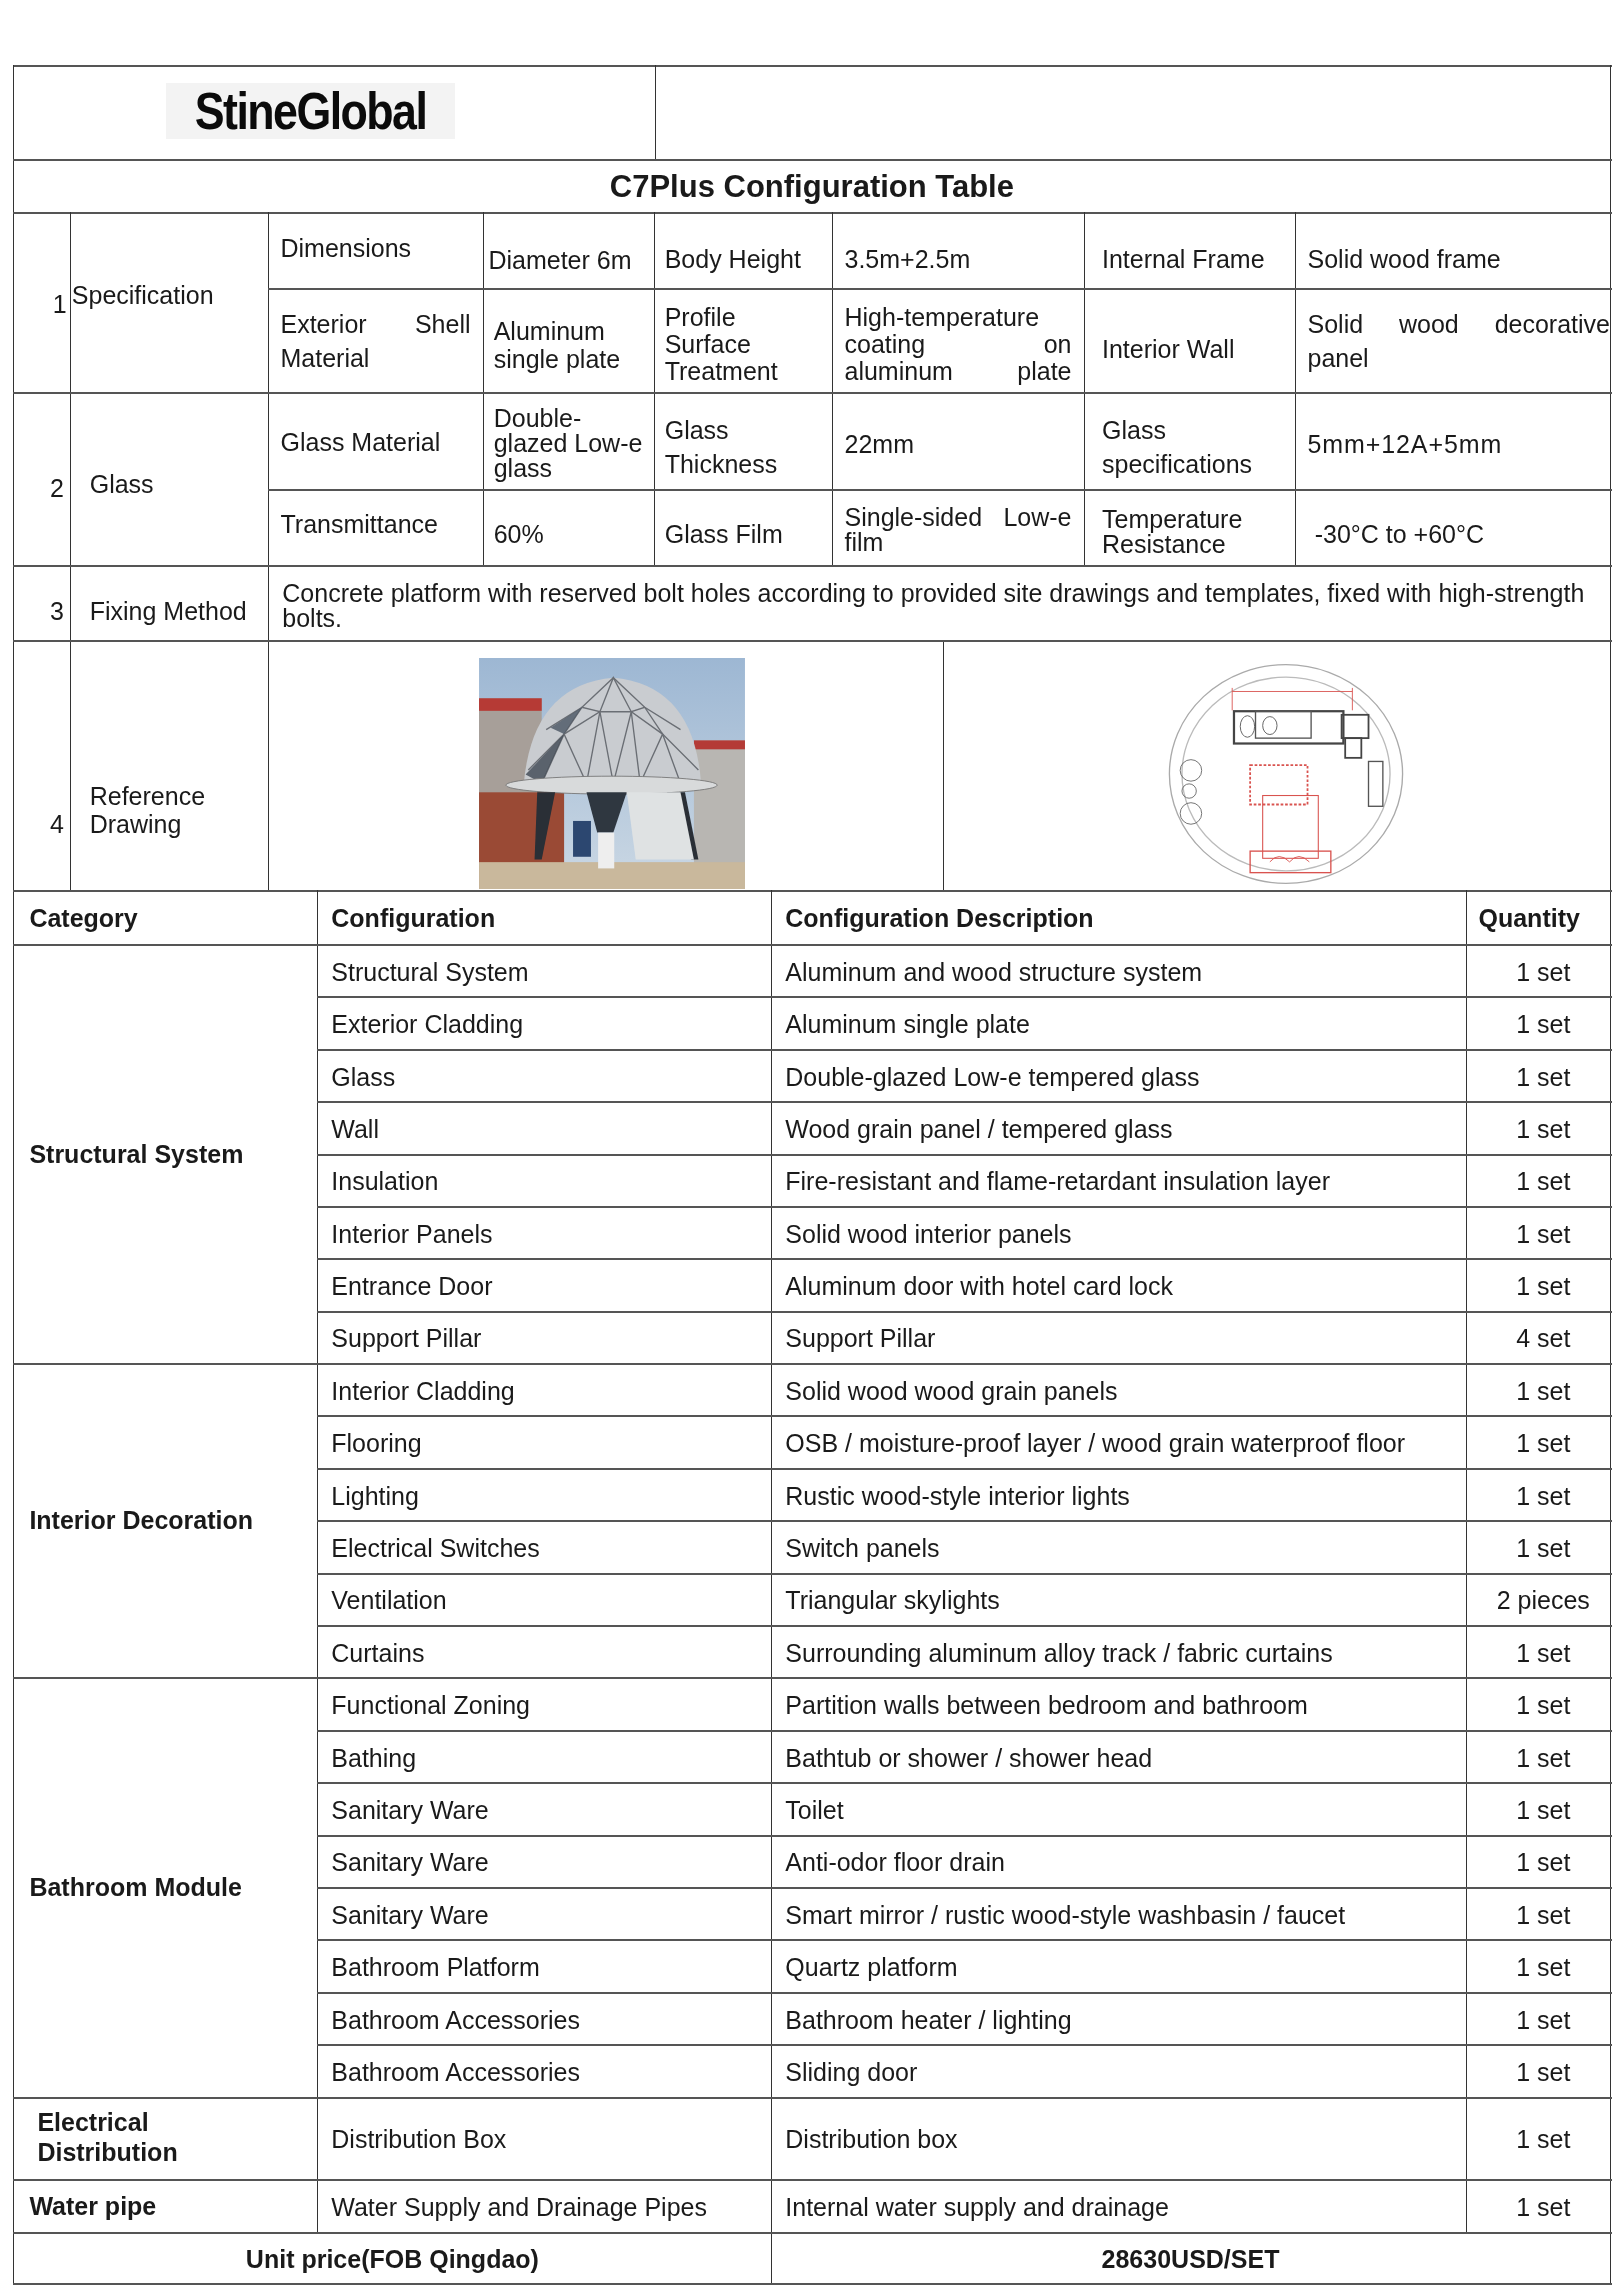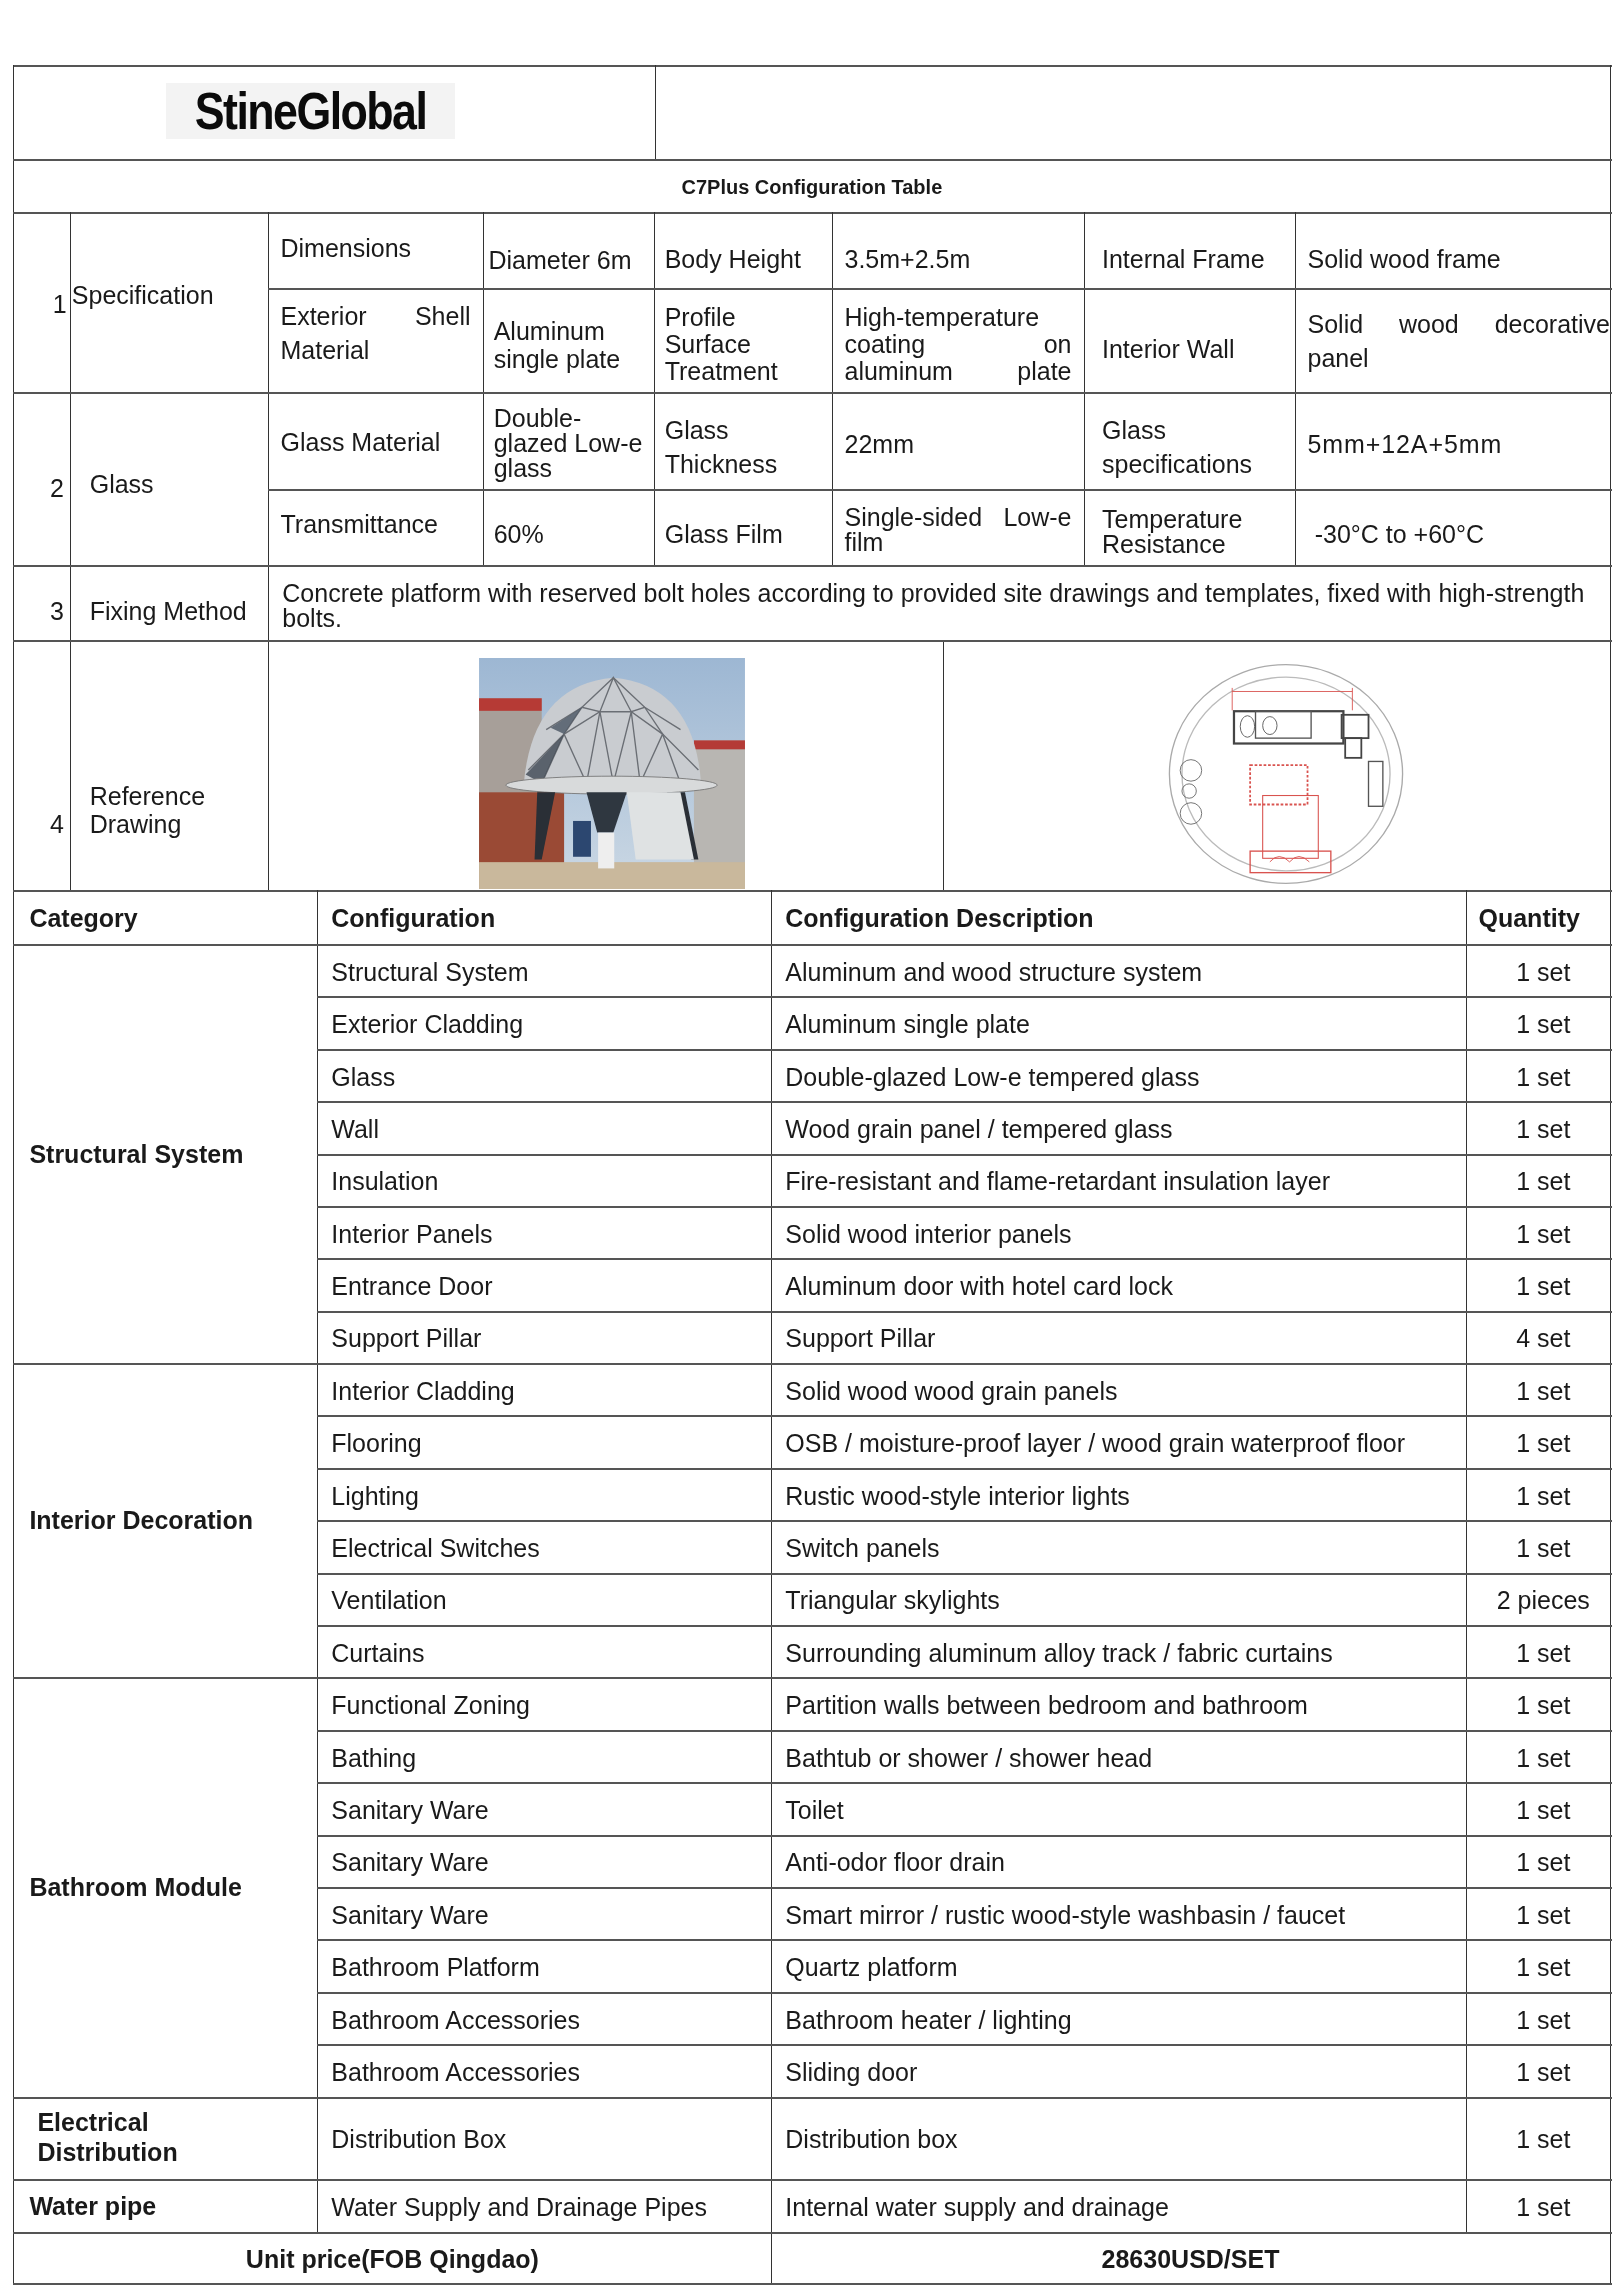--- a/index.html
+++ b/index.html
@@ -10,21 +10,21 @@
   .vl { position:absolute; width:0; border-left:1.8px solid #333; }
   .cell { position:absolute; box-sizing:border-box; display:flex; align-items:center;
           font-size:25px; line-height:28px; padding:0 12.5px; color:#1a1a1a; }
   .cell.center { justify-content:center; text-align:center; }
   .cell.just { text-align:justify; text-align-last:justify; }
   .bold { font-weight:bold; }
   .logo-box { position:absolute; left:166px; top:83px; width:289px; height:56px;
               background:#f3f3f3; display:flex; align-items:center; justify-content:center; }
   .logo-text { font-size:52px; font-weight:bold; letter-spacing:-1.8px; color:#0b0b0b;
                font-family:"Liberation Sans", sans-serif; transform:scaleX(0.86); }
-  .title { font-size:20px; font-weight:bold; }
+  .title { font-size:31px; font-weight:bold; }
   .photo { position:absolute; left:479px; top:658px; width:266px; height:231px; overflow:hidden; }
   .plan  { position:absolute; left:1164px; top:661px; width:244px; height:226px; }
 </style>
 </head>
 <body>
 
 <div class="abs" style="left:0;top:0;width:1621px;height:2293px;">
 
   <div class="hl" style="left:13.4px;top:65px;width:1599px;"></div>
   <div class="vl" style="left:13.4px;top:65px;height:2219px;"></div>
@@ -58,21 +58,21 @@
   <div class="cell" style="left:13.4px;top:215px;width:56px;height:177px;justify-content:flex-end;padding:0 2.7px 0 0;">1</div>
   <div class="cell" style="left:70px;top:215px;width:198px;height:159px;padding-left:1.8px;">Specification</div>
 
   <div class="cell" style="left:268px;top:215px;width:215px;height:66px;">Dimensions</div>
   <div class="cell" style="left:483px;top:227px;width:171px;height:66px;padding:0 5.4px;">Diameter 6m</div>
   <div class="cell" style="left:654px;top:226px;width:178px;height:66px;padding:0 10.7px;">Body Height</div>
   <div class="cell" style="left:832px;top:226px;width:252px;height:66px;">3.5m+2.5m</div>
   <div class="cell" style="left:1084px;top:226px;width:211px;height:66px;padding:0 18px;">Internal Frame</div>
   <div class="cell" style="left:1295px;top:226px;width:315px;height:66px;padding:0 12.5px;">Solid wood frame</div>
 
-  <div class="cell just" style="left:268px;top:292px;width:215px;height:81px;line-height:34px;">Exterior Shell Material</div>
+  <div class="cell just" style="left:268px;top:300px;width:215px;height:81px;line-height:34px;">Exterior Shell Material</div>
   <div class="cell" style="left:483px;top:304px;width:171px;height:81px;padding:0 10.7px;">Aluminum single plate</div>
   <div class="cell" style="left:654px;top:296px;width:178px;height:97px;padding:0 10.7px;line-height:27px;">Profile Surface Treatment</div>
   <div class="cell just" style="left:832px;top:296px;width:252px;height:97px;padding:0 12.5px;line-height:27px;">High-temperature coating on aluminum plate</div>
   <div class="cell" style="left:1084px;top:304px;width:211px;height:90px;padding:0 18px;">Interior Wall</div>
   <div class="cell just" style="left:1295px;top:296px;width:315px;height:90px;padding:0 0 0 12.5px;line-height:34px;">Solid wood decorative panel</div>
 
   <div class="cell" style="left:13.4px;top:430px;width:56px;height:116px;justify-content:flex-end;padding:0 5.4px 0 0;">2</div>
   <div class="cell" style="left:70px;top:426px;width:198px;height:116px;padding-left:19.7px;">Glass</div>
 
   <div class="cell" style="left:268px;top:394px;width:215px;height:95px;">Glass Material</div>

